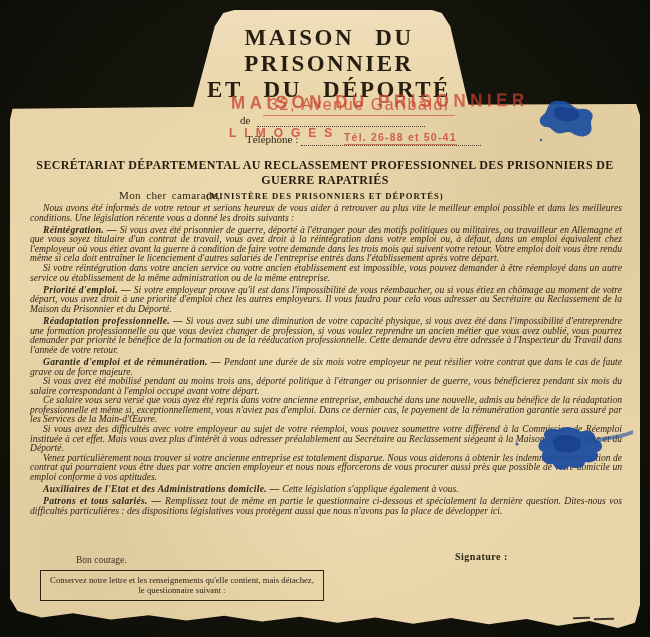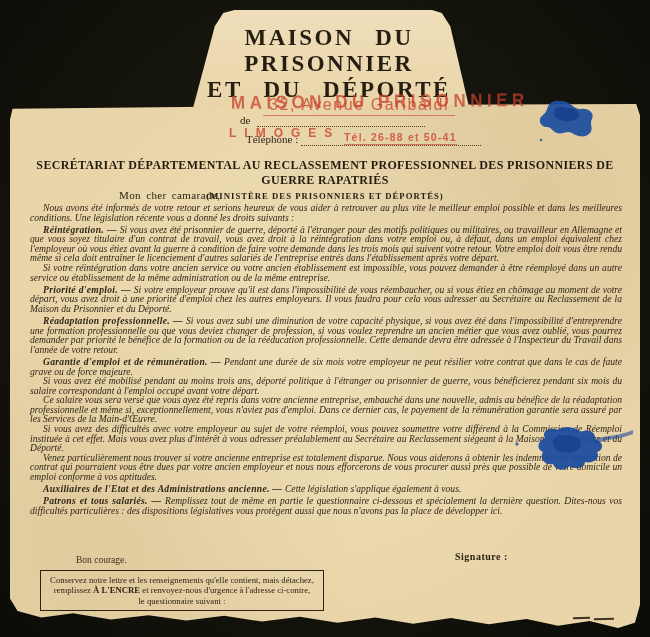--- a/index.html
+++ b/index.html
@@ -100,30 +100,29 @@
       <p class="body-para">Nous avons été informés de votre retour et serions heureux de vous aider à retrouver au plus vite le meilleur emploi possible et dans les meilleures conditions. Une législation récente vous a donné les droits suivants :</p>
       <p class="body-para section"><strong>Réintégration. — </strong>Si vous avez été prisonnier de guerre, déporté à l'étranger pour des motifs politiques ou militaires, ou travailleur en Allemagne et que vous soyez titulaire d'un contrat de travail, vous avez droit à la réintégration dans votre emploi ou, à défaut, dans un emploi équivalent chez l'employeur où vous étiez avant la guerre à condition de faire votre demande dans les trois mois qui suivent votre retour. Votre emploi doit vous être rendu même si cela doit entraîner le licenciement d'autres salariés de l'entreprise entrés dans l'établissement après votre départ.</p>
       <p class="body-para">Si votre réintégration dans votre ancien service ou votre ancien établissement est impossible, vous pouvez demander à être réemployé dans un autre service ou établissement de la même administration ou de la même entreprise.</p>
       <p class="body-para section"><strong>Priorité d'emploi. — </strong>Si votre employeur prouve qu'il est dans l'impossibilité de vous réembaucher, ou si vous étiez en chômage au moment de votre départ, vous avez droit à une priorité d'emploi chez les autres employeurs. Il vous faudra pour cela vous adresser au Secrétaire au Reclassement de la Maison du Prisonnier et du Déporté.</p>
       <p class="body-para section"><strong>Réadaptation professionnelle. — </strong>Si vous avez subi une diminution de votre capacité physique, si vous avez été dans l'impossibilité d'entreprendre une formation professionnelle ou que vous deviez changer de profession, si vous voulez reprendre un ancien métier que vous avez oublié, vous pourrez demander par priorité le bénéfice de la formation ou de la rééducation professionnelle. Cette demande devra être adressée à l'Inspecteur du Travail dans l'année de votre retour.</p>
       <p class="body-para section"><strong>Garantie d'emploi et de rémunération. — </strong>Pendant une durée de six mois votre employeur ne peut résilier votre contrat que dans le cas de faute grave ou de force majeure.</p>
       <p class="body-para">Si vous avez été mobilisé pendant au moins trois ans, déporté politique à l'étranger ou prisonnier de guerre, vous bénéficierez pendant six mois du salaire correspondant à l'emploi occupé avant votre départ.</p>
       <p class="body-para">Ce salaire vous sera versé que vous ayez été repris dans votre ancienne entreprise, embauché dans une nouvelle, admis au bénéfice de la réadaptation professionnelle et même si, exceptionnellement, vous n'aviez pas d'emploi. Dans ce dernier cas, le payement de la rémunération garantie sera assuré par les Services de la Main-d'Œuvre.</p>
       <p class="body-para">Si vous avez des difficultés avec votre employeur au sujet de votre réemploi, vous pouvez soumettre votre différend à la Commission de Réemploi instituée à cet effet. Mais vous avez plus d'intérêt à vous adresser préalablement au Secrétaire au Reclassement siégeant à la Maison du Prisonnier et du Déporté.</p>
       <p class="body-para">Venez particulièrement nous trouver si votre ancienne entreprise est totalement disparue. Nous vous aiderons à obtenir les indemnités de résiliation de contrat qui pourraient vous être dues par votre ancien employeur et nous nous efforcerons de vous procurer aussi près que possible de votre domicile un emploi conforme à vos aptitudes.</p>
-      <p class="body-para section"><strong>Auxiliaires de l'Etat et des Administrations ancienne. — </strong>Cette législation s'applique également à vous.</p>
+      <p class="body-para section"><strong>Auxiliaires de l'Etat et des Administrations domicile. — </strong>Cette législation s'applique également à vous.</p>
       <p class="body-para section"><strong>Patrons et tous salariés. — </strong>Remplissez tout de même en partie le questionnaire ci-dessous et spécialement la dernière question. Dites-nous vos difficultés particulières : des dispositions législatives vous protègent aussi que nous n'avons pas la place de développer ici.</p>
     </div>
 
   <div class="courage">Bon courage.</div>
   <div class="signature">Signature :</div>
 
   <div class="notice-box">
     <div>Conservez notre lettre et les renseignements qu'elle contient, mais détachez,</div>
-    <div><span>remplissez </span><strong>À L'ENCRE</strong><span> et renvoyez-nous d'urgence à l'adresse ci-contre,</span></div>
     <div>le questionnaire suivant :</div>
   </div>
 
   <svg class="stain" style="left:534px;top:100px" width="70" height="48" viewBox="0 0 70 48">
     <path fill="#1d4d9f" opacity="0.93" d="M18 2 C12 6 14 12 9 15 C3 19 6 27 13 27 C17 27 18 31 23 33 C28 35 33 30 38 33 C44 37 52 38 56 33 C60 28 55 24 58 19 C61 13 54 8 47 9 C40 10 36 1 28 1 C24 1 21 0 18 2 Z"></path>
     <path fill="#16408c" opacity="0.85" d="M22 8 C18 12 20 18 26 20 C32 22 40 22 44 18 C48 14 42 8 36 8 C30 8 26 5 22 8 Z"></path>
     <circle cx="7" cy="40" r="1.3" fill="#1d4d9f" opacity="0.8"></circle>
   </svg>
 
   <svg class="stain" style="left:505px;top:418px" width="132" height="58" viewBox="0 0 132 58">

